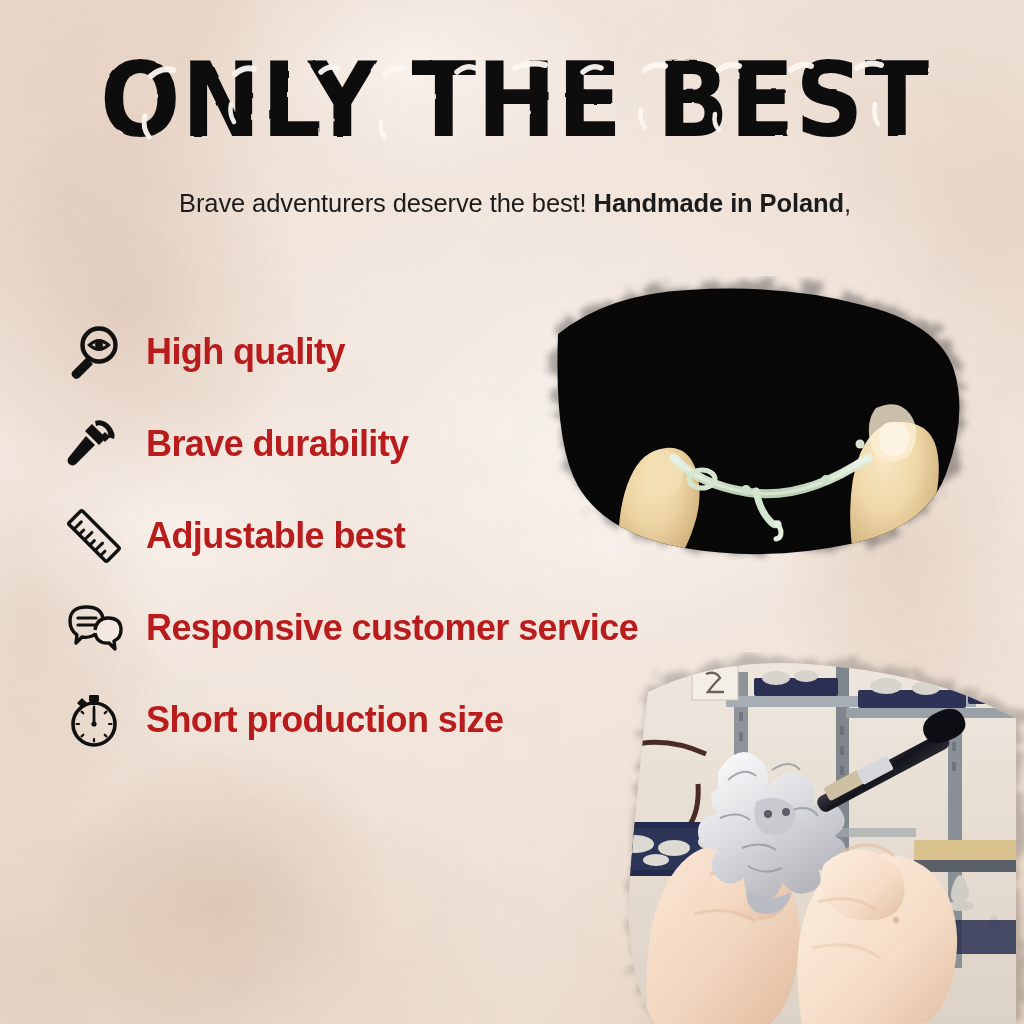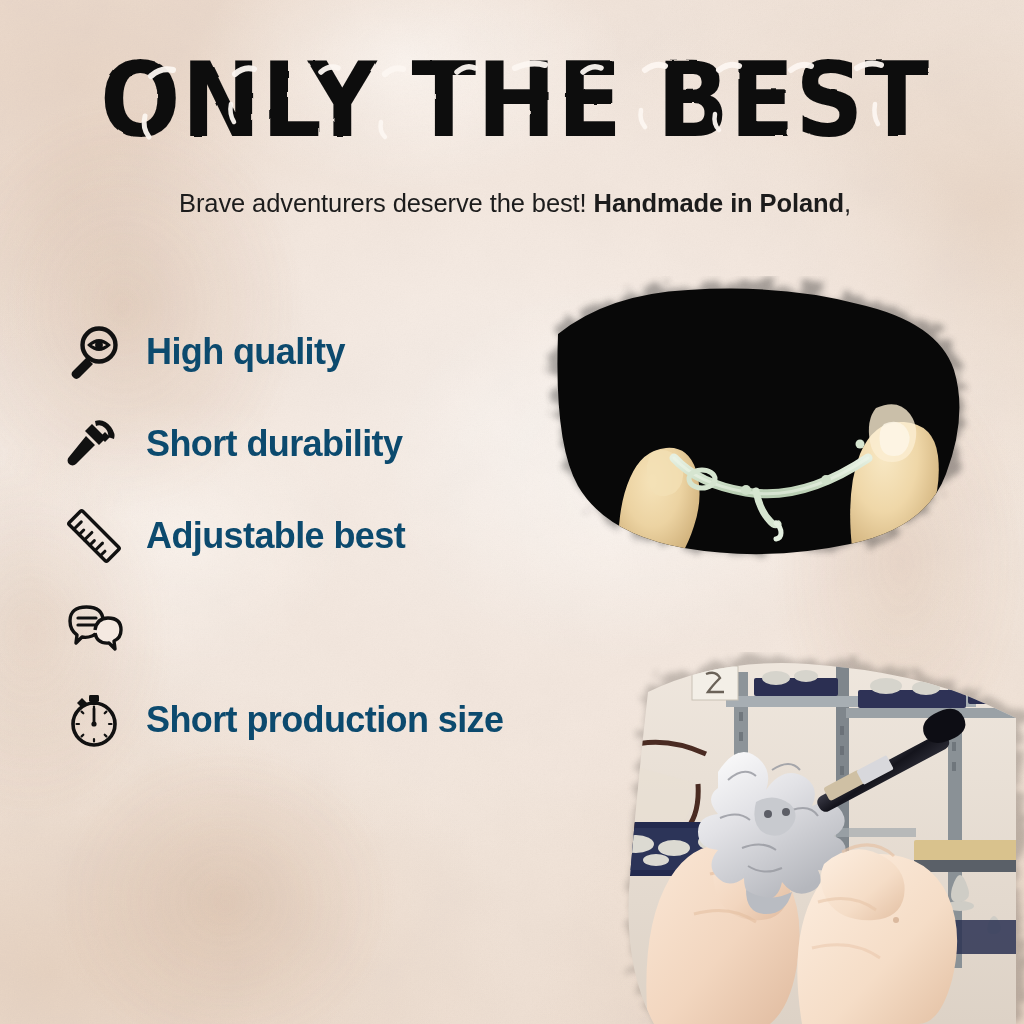--- a/index.html
+++ b/index.html
@@ -82,21 +82,21 @@
   .feature-icon {
     width:64px; height:64px;
     flex:0 0 64px;
     display:flex; align-items:center; justify-content:center;
     margin-right:20px;
   }
   .feature-icon svg { display:block; overflow:visible; }
   .feature-label {
     font-size:36px;
     font-weight:700;
-    color:#0c4a6e;
+    color:#b91c1c;
     letter-spacing:-.6px;
     white-space:nowrap;
   }
 
   
   .photo { position:absolute; overflow:visible; }
 
   .photo-top {
     left:524px; top:276px;
     width:468px; height:330px;
@@ -193,21 +193,21 @@
 
     <div class="feature-row">
       <span class="feature-icon">
         <svg width="58" height="58" viewBox="0 0 58 58">
           <path d="M30 6 q9 -3 16 6 q5 7 3 12 l-6 -2 q1 -5 -3 -9 q-4 -4 -9 -2 z" fill="#111"></path>
           <path d="M27 9 l14 14 l-7 7 l-14 -14 z" fill="#111"></path>
           <path d="M21 21 l9 9 l-19 19 a4.8 4.8 0 0 1 -7 -7 z" fill="#111"></path>
           <path d="M40 17 l5 5 l-5 5 l-5 -5 z" fill="#111"></path>
         </svg>
       </span>
-      <span class="feature-label">Short durability</span>
+      <span class="feature-label">Brave durability</span>
     </div>
 
     <div class="feature-row">
       <span class="feature-icon">
         <svg width="58" height="58" viewBox="0 0 58 58">
           <g transform="rotate(-45 29 29)">
             <rect x="19.5" y="2" width="19" height="54" rx="1.6" fill="none" stroke="#111" stroke-width="3.4"></rect>
             <g stroke="#111" stroke-width="3" stroke-linecap="round">
               <line x1="19.5" y1="10" x2="30" y2="10"></line>
               <line x1="19.5" y1="17.5" x2="26" y2="17.5"></line>
@@ -226,20 +226,21 @@
       <span class="feature-icon">
         <svg width="58" height="58" viewBox="0 0 58 58">
           <path d="M38 22 q0 11 -11 15 q-5 2 -10 1 l-6 6 l1 -8 q-7 -5 -7 -14 q0 -14 16.5 -14 T38 22 z" fill="none" stroke="#111" stroke-width="3.4" stroke-linejoin="round"></path>
           <g stroke="#111" stroke-width="3.2" stroke-linecap="round">
             <line x1="13" y1="19" x2="31" y2="19"></line>
             <line x1="13" y1="26" x2="31" y2="26"></line>
           </g>
           <path d="M30 31 q2 -12 13 -12 q13 0 13 12 q0 8 -7 11 l1 8 l-6 -6 q-12 1 -14 -10" fill="#f4e9e1" stroke="#111" stroke-width="3.4" stroke-linejoin="round"></path>
         </svg>
       </span>
+      <span class="feature-label">Responsive customer service</span>
     </div>
 
     <div class="feature-row">
       <span class="feature-icon">
         <svg width="58" height="58" viewBox="0 0 58 58">
           <circle cx="29" cy="33" r="21" fill="none" stroke="#111" stroke-width="3.6"></circle>
           <rect x="24" y="4" width="10" height="7" rx="1.4" fill="#111"></rect>
           <rect x="26.5" y="10" width="5" height="4" fill="#111"></rect>
           <path d="M12 12 l5 -5 l5 5 l-5 5 z" fill="#111"></path>
           <line x1="29" y1="33" x2="29" y2="18" stroke="#111" stroke-width="2.8" stroke-linecap="round"></line>

